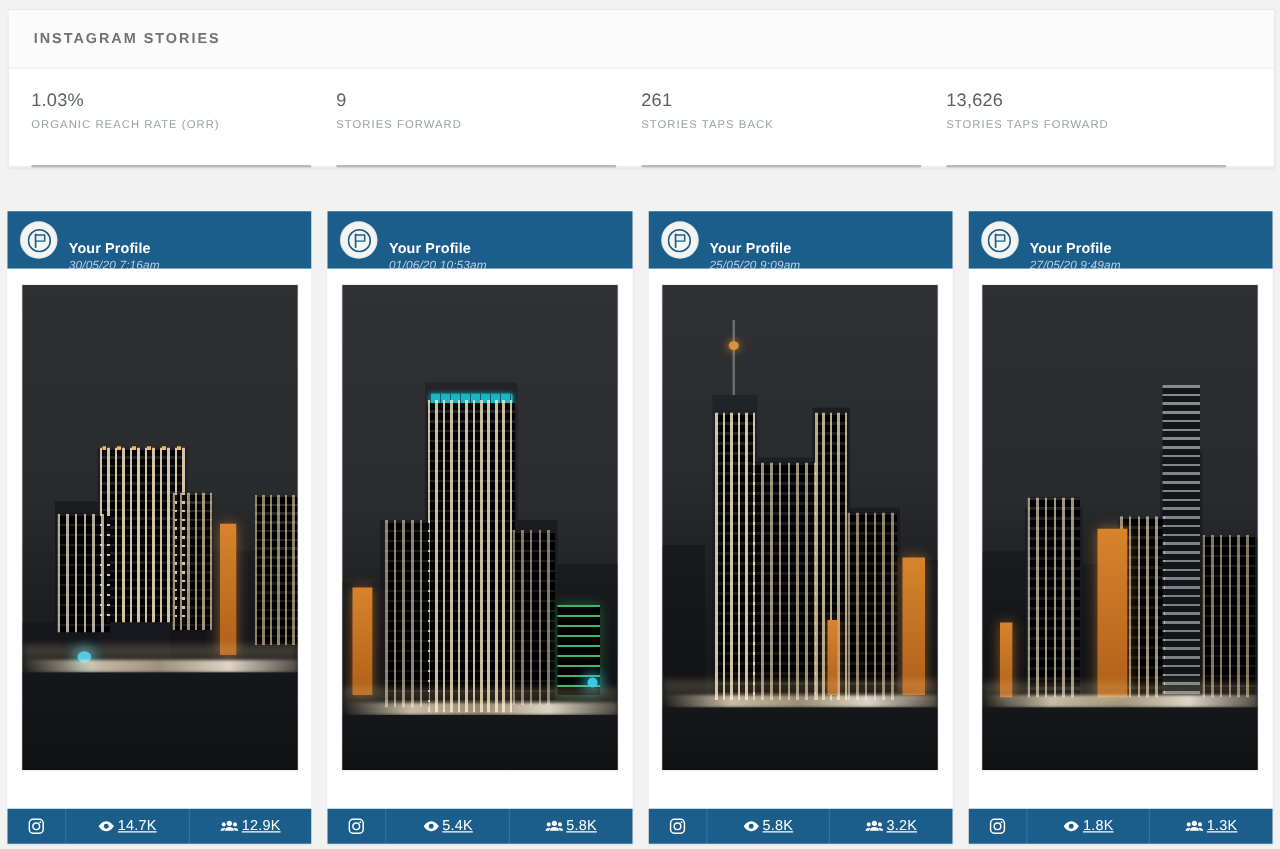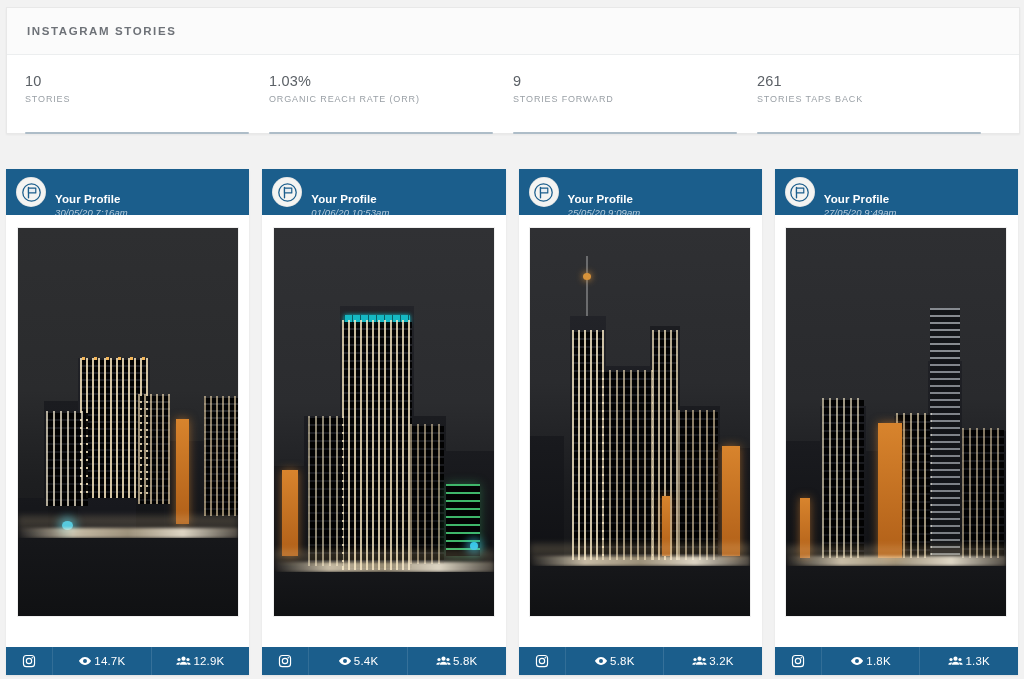--- a/index.html
+++ b/index.html
@@ -162,20 +162,21 @@
     display:flex;
     align-items:stretch;
     flex:0 0 auto;
   }
   .foot-cell{
     display:flex;align-items:center;justify-content:center;
     color:#ffffff;
     font-size:11.5px;
     letter-spacing:.2px;
     gap:2px;
+    text-decoration:underline;
   }
   .foot-cell.icon-cell{
     flex:0 0 46px;
     justify-content:center;
     border-right:1px solid rgba(255,255,255,.10);
   }
   .foot-cell.metric{flex:1 1 0;}
   .foot-cell.metric + .foot-cell.metric{border-left:1px solid rgba(255,255,255,.12);}
   .foot-cell svg{display:block;}
 </style>
@@ -183,45 +184,45 @@
 <body>
 
 <div class="page">
 
   <div class="panel">
     <div class="panel-head">
       <div class="panel-title">INSTAGRAM STORIES</div>
     </div>
     <div class="stats">
 
-      <div class="stat">
-        <div class="stat-val">10</div>
-        <div class="stat-lbl">STORIES</div>
-        <div class="stat-rule"></div>
-      </div>
 
 
       <div class="stat">
         <div class="stat-val">1.03%</div>
         <div class="stat-lbl">ORGANIC REACH RATE (ORR)</div>
         <div class="stat-rule"></div>
       </div>
 
       <div class="stat">
         <div class="stat-val">9</div>
         <div class="stat-lbl">STORIES FORWARD</div>
         <div class="stat-rule"></div>
       </div>
 
       <div class="stat">
         <div class="stat-val">261</div>
         <div class="stat-lbl">STORIES TAPS BACK</div>
         <div class="stat-rule"></div>
       </div>
 
+      <div class="stat">
+        <div class="stat-val">13,626</div>
+        <div class="stat-lbl">STORIES TAPS FORWARD</div>
+        <div class="stat-rule"></div>
+      </div>
 
     </div>
   </div>
 
   <div class="cards">
 
     <div class="card">
       <div class="card-head">
         <div class="avatar">
           <svg width="19" height="19" viewBox="0 0 24 24">

